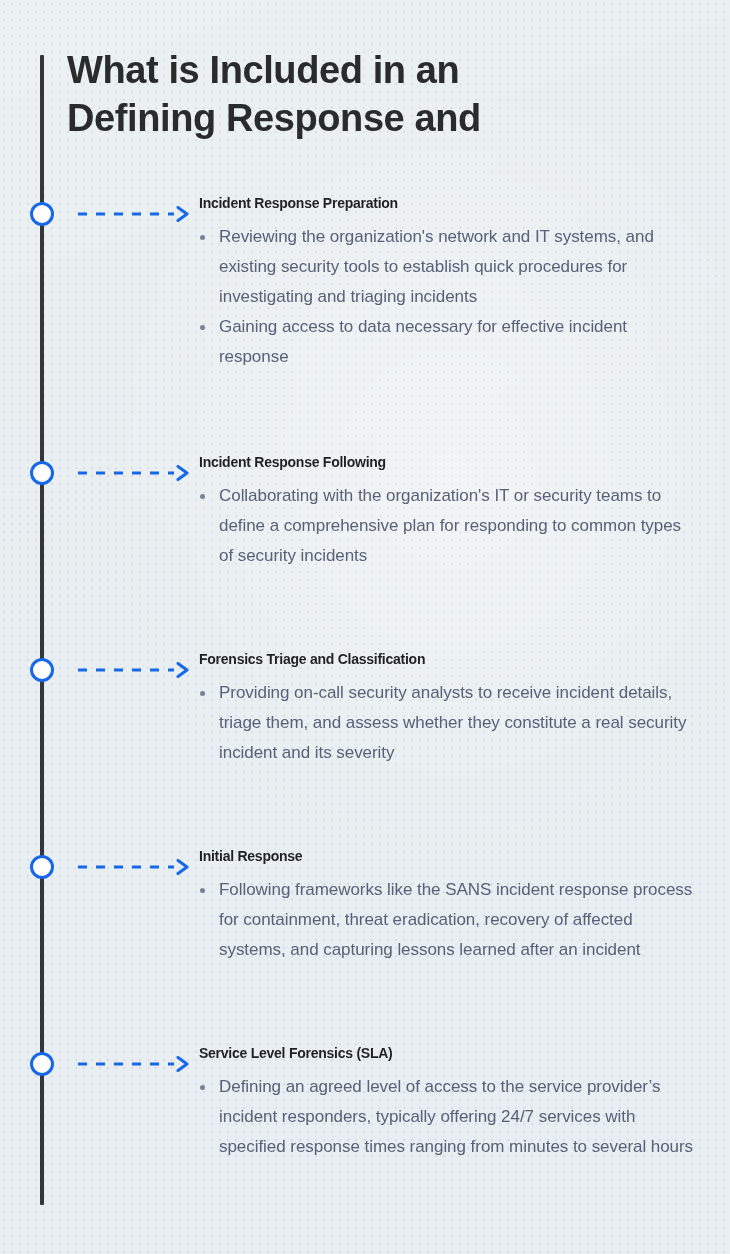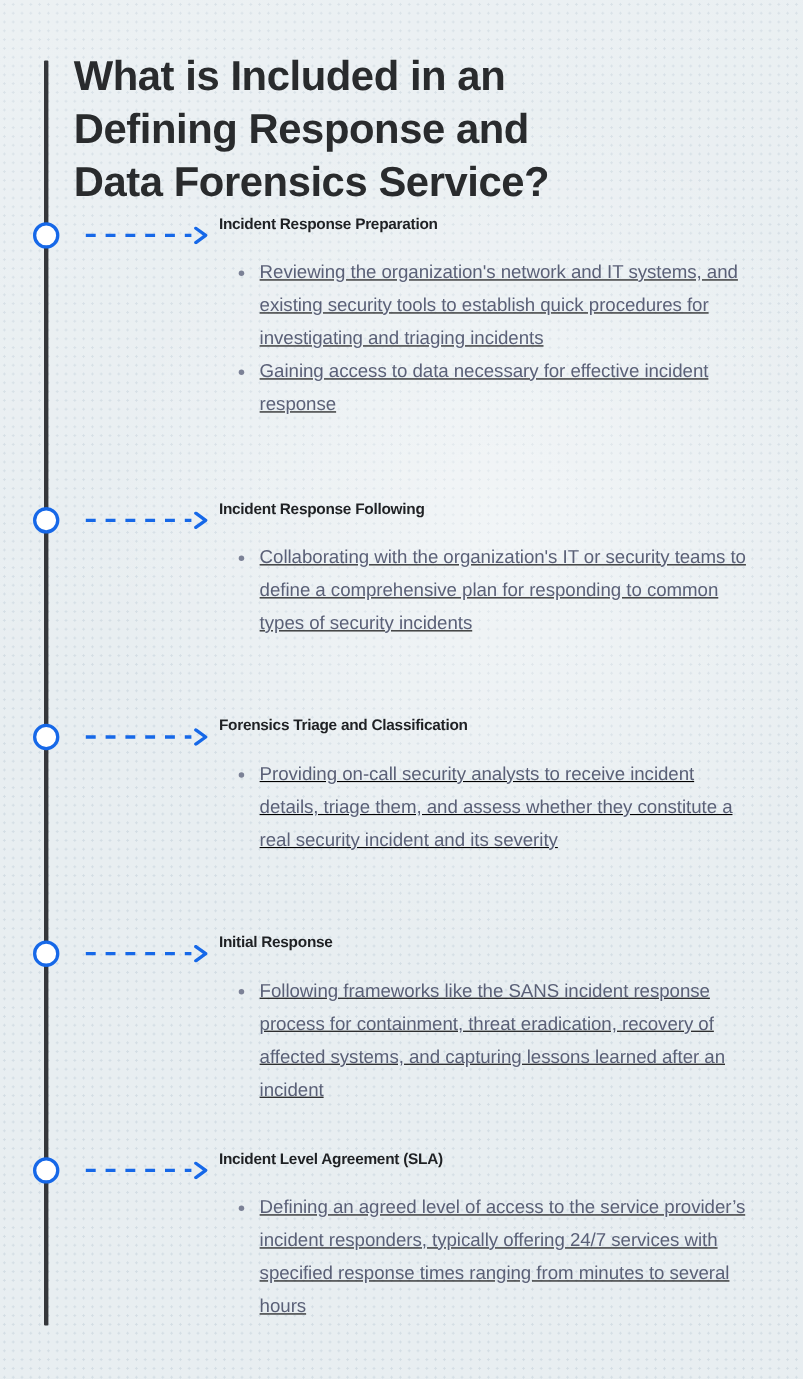--- a/index.html
+++ b/index.html
@@ -108,23 +108,22 @@
     font-size: 14px;
     line-height: 26px;
     font-weight: 700;
     letter-spacing: -0.25px;
     color: #1f2124;
     margin-bottom: 6px;
   }
 
   .bullets {
     list-style: none;
-    margin: 17px;
+    margin: 0;
     padding: 0;
-    text-decoration: underline;
   }
 
   .bullet-item {
     position: relative;
     padding-left: 20px;
     font-size: 17px;
     line-height: 30px;
     color: #5a6077;
     letter-spacing: -0.05px;
   }
@@ -144,21 +143,20 @@
 
 <div class="bg-wash"></div>
 
 <div class="infographic">
 
   <div class="timeline-axis"></div>
 
   <h1 class="page-title">
     <span class="tline">What is Included in an</span>
     <span class="tline">Defining Response and</span>
-    <span class="tline">Data Forensics Service?</span>
   </h1>
 
   <div class="step" style="top:202px;">
     <div class="node-marker"></div>
     <div class="connector">
       <svg width="116" height="16" viewBox="0 0 116 16" aria-hidden="true">
         <line x1="2" y1="8" x2="98" y2="8" stroke="#1668e8" stroke-width="3" stroke-linecap="butt" stroke-dasharray="9 9"></line>
         <polyline points="102,1.5 111,8 102,14.5" fill="none" stroke="#1668e8" stroke-width="3" stroke-linecap="round" stroke-linejoin="round"></polyline>
       </svg>
     </div>
@@ -236,21 +234,21 @@
 
   <div class="step" style="top:1052px;">
     <div class="node-marker"></div>
     <div class="connector">
       <svg width="116" height="16" viewBox="0 0 116 16" aria-hidden="true">
         <line x1="2" y1="8" x2="98" y2="8" stroke="#1668e8" stroke-width="3" stroke-linecap="butt" stroke-dasharray="9 9"></line>
         <polyline points="102,1.5 111,8 102,14.5" fill="none" stroke="#1668e8" stroke-width="3" stroke-linecap="round" stroke-linejoin="round"></polyline>
       </svg>
     </div>
     <div class="step-body">
-      <div class="step-heading">Incident Level Agreement (SLA)</div>
+      <div class="step-heading">Service Level Forensics (SLA)</div>
       <ul class="bullets">
         <li class="bullet-item">
           <span class="bullet-dot"></span>
           <span>Defining an agreed level of access to the service provider’s incident responders, typically offering 24/7 services with specified response times ranging from minutes to several hours</span>
         </li>
       </ul>
     </div>
   </div>
 
 </div>

